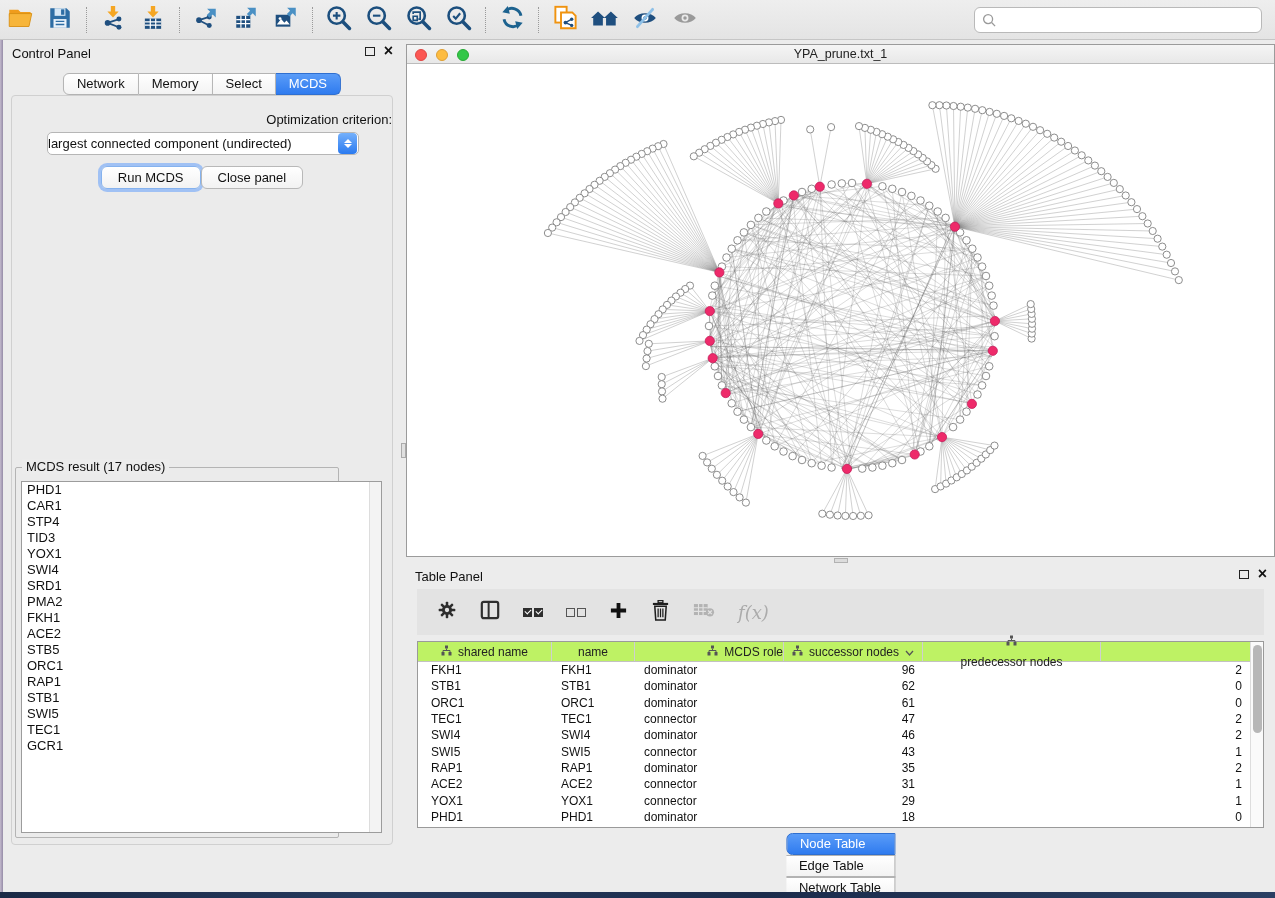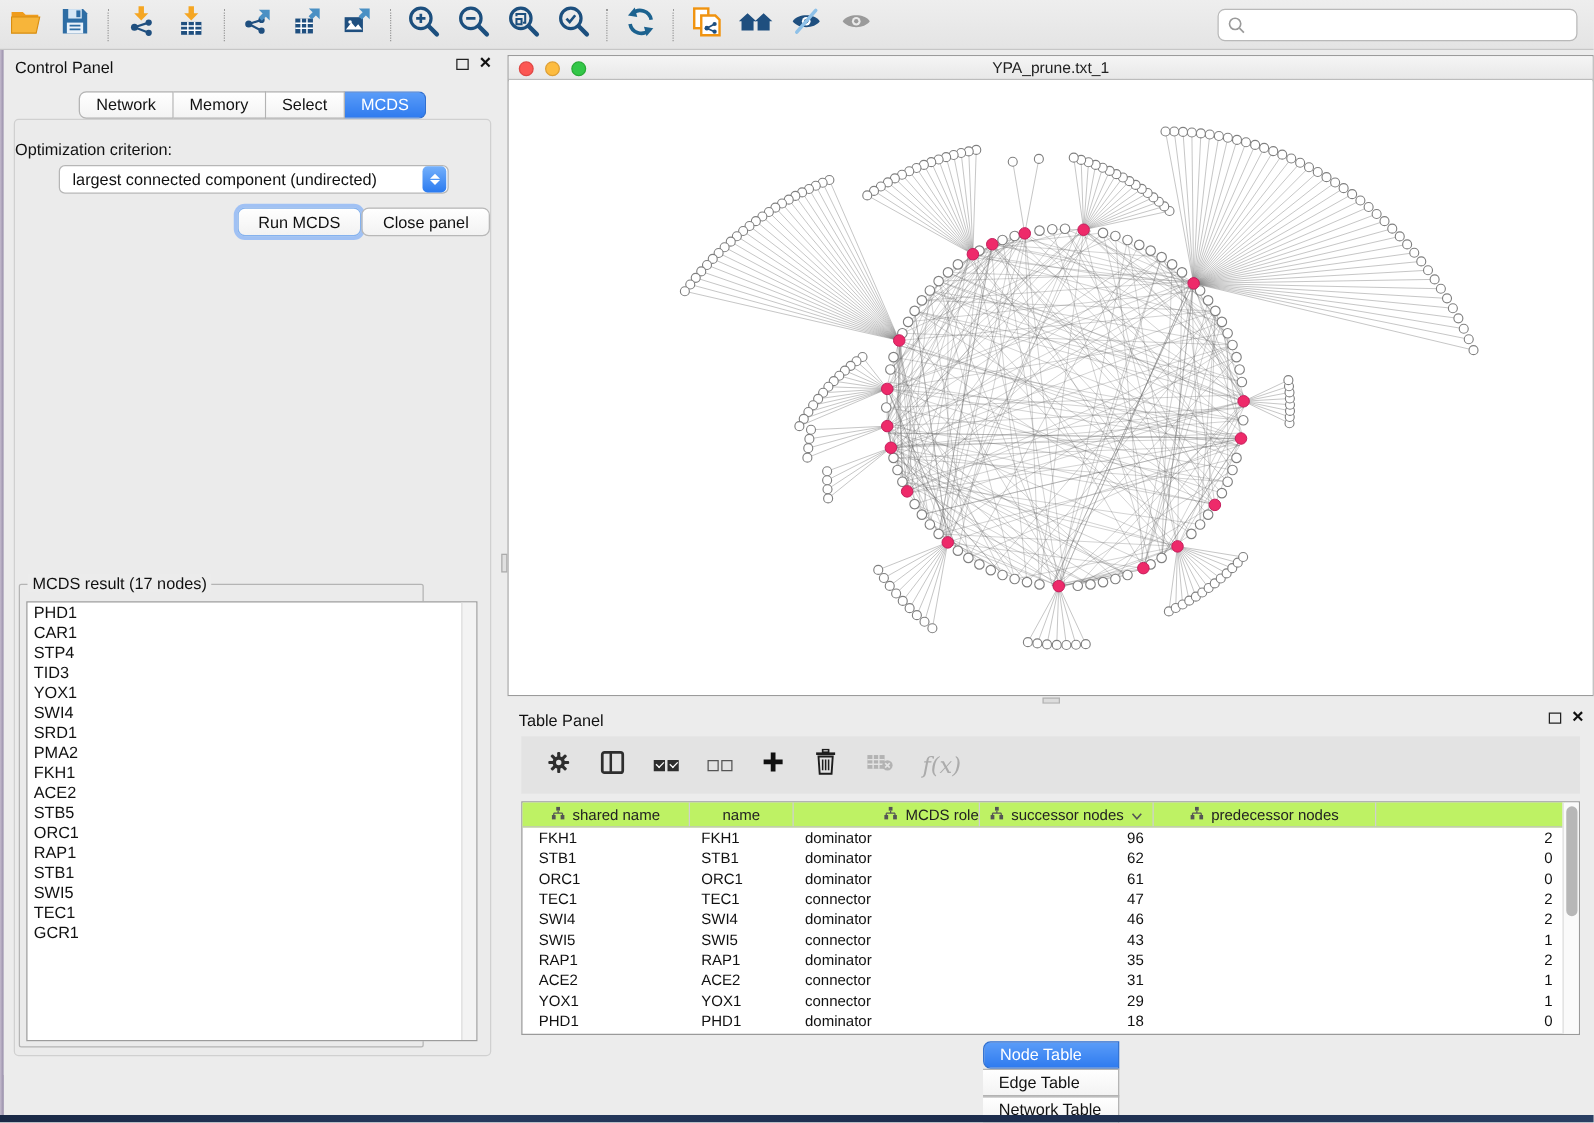--- a/index.html
+++ b/index.html
@@ -35,29 +35,29 @@
   .seg { display:flex; }
   .seg .seg-btn { font-size:13px; color:#111; background:linear-gradient(#ffffff,#f3f3f3);
     border:1px solid #b3b3b3; border-left:none; padding:2px 13px 3px; height:22px; white-space:nowrap; }
   .seg .seg-btn:first-child { border-left:1px solid #b3b3b3; border-radius:6px 0 0 6px; }
   .seg .seg-btn:last-child { border-radius:0 6px 6px 0; }
   .seg .seg-btn.active { background:linear-gradient(#5a9cf8,#2f7bef); color:#fff; border-color:#2f6fd0; }
   .ctl-tabs { position:absolute; left:50%; transform:translateX(-50%); top:33px; z-index:2; }
 
   .tab-content { position:absolute; left:8px; top:55px; width:382px; height:750px;
     background:#ebebeb; border:1px solid #d0d0d0; border-radius:4px; }
-  .crit-label { position:absolute; top:16px; width:100%; text-align:left; font-size:13px; color:#111; }
+  .crit-label { position:absolute; top:16px; width:100%; text-align:right; font-size:13px; color:#111; }
   .dropdown { position:absolute; left:35px; top:36px; width:312px; height:23px; background:#fff;
     border:1px solid #b6b6b6; border-radius:5px; display:flex; align-items:center; }
-  .dropdown .dd-text { flex:1; font-size:13px; padding-left:10px; color:#111; white-space:nowrap; overflow:hidden; }
+  .dropdown .dd-text { flex:1; font-size:13px; padding-left:0; color:#111; white-space:nowrap; overflow:hidden; }
   .dd-stepper { width:19px; height:21px; border-radius:4px; margin-right:1px;
     background:linear-gradient(#74b0fb,#2a7af0); display:flex; flex-direction:column; align-items:center; justify-content:center; gap:1px; }
   .dd-up { width:0; height:0; border-left:4px solid transparent; border-right:4px solid transparent; border-bottom:4px solid #fff; }
   .dd-down { width:0; height:0; border-left:4px solid transparent; border-right:4px solid transparent; border-top:4px solid #fff; }
-  .btn-row { position:absolute; left:0; top:70px; width:100%; display:flex; justify-content:flex-end; }
+  .btn-row { position:absolute; left:0; top:70px; width:100%; display:flex; justify-content:center; }
   .mac-btn { font-size:13px; color:#111; background:linear-gradient(#ffffff,#f2f2f2);
     border:1px solid #b8b8b8; border-radius:6px; height:23px; padding:0 16px; font-family:inherit; }
   .mac-btn.focused { box-shadow:0 0 0 3px rgba(110,165,250,.6); border-color:#85b2ee; }
 
   .result-group { position:absolute; left:12px; top:427px; width:324px; height:371px;
     border:1px solid #b4b4b4; border-radius:2px; }
   .result-legend { position:absolute; left:6px; top:-9px; background:#ececec; padding:0 4px; font-size:13px; color:#111; }
   .result-list { position:absolute; left:5px; top:13px; width:361px; height:352px; background:#fff;
     border:1px solid #9c9c9c; overflow:hidden; }
   .result-list .scroll-track { position:absolute; right:0; top:0; width:12px; height:100%;
@@ -1115,21 +1115,21 @@
                 <rect x="4" y="0.5" width="3" height="3" fill="#555"></rect>
                 <path d="M5.5 3.5v2M2 5.5h7M2 5.5V7M9 5.5V7" stroke="#555" fill="none"></path>
                 <rect x="0.5" y="7" width="3" height="3.5" fill="#555"></rect>
                 <rect x="7.5" y="7" width="3" height="3.5" fill="#555"></rect>
               </svg></span>
             <span>successor nodes</span>
             <span><svg width="9" height="6" viewBox="0 0 9 6">
                 <path d="M1 1l3.5 4L8 1" fill="none" stroke="#555" stroke-width="1.3"></path>
               </svg></span>
           </div>
-          <div class="th" style="width: 178px;">
+          <div class="th" style="width: 178px; flex-direction: column;">
             <span><svg width="11" height="11" viewBox="0 0 11 11">
                 <rect x="4" y="0.5" width="3" height="3" fill="#555"></rect>
                 <path d="M5.5 3.5v2M2 5.5h7M2 5.5V7M9 5.5V7" stroke="#555" fill="none"></path>
                 <rect x="0.5" y="7" width="3" height="3.5" fill="#555"></rect>
                 <rect x="7.5" y="7" width="3" height="3.5" fill="#555"></rect>
               </svg></span>
             <span>predecessor nodes</span>
           </div>
           <div class="th th-fill"></div>
         </div>

